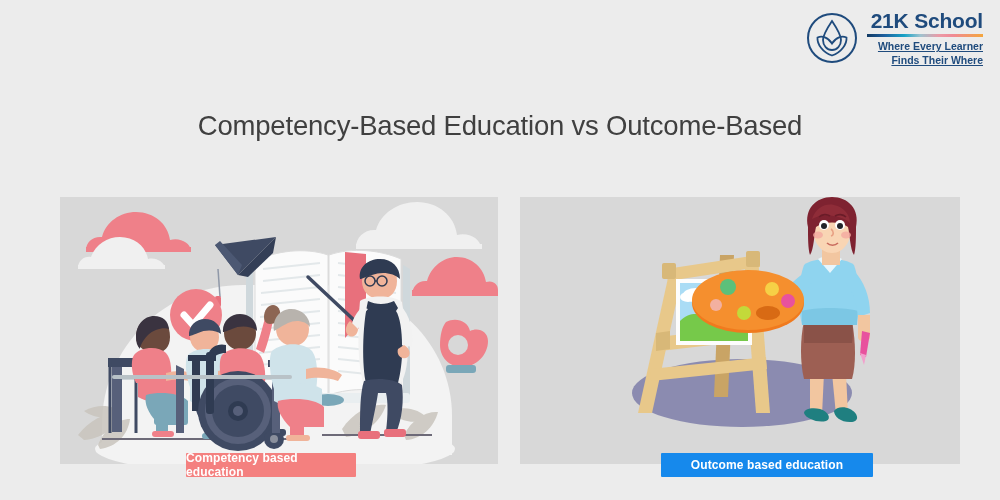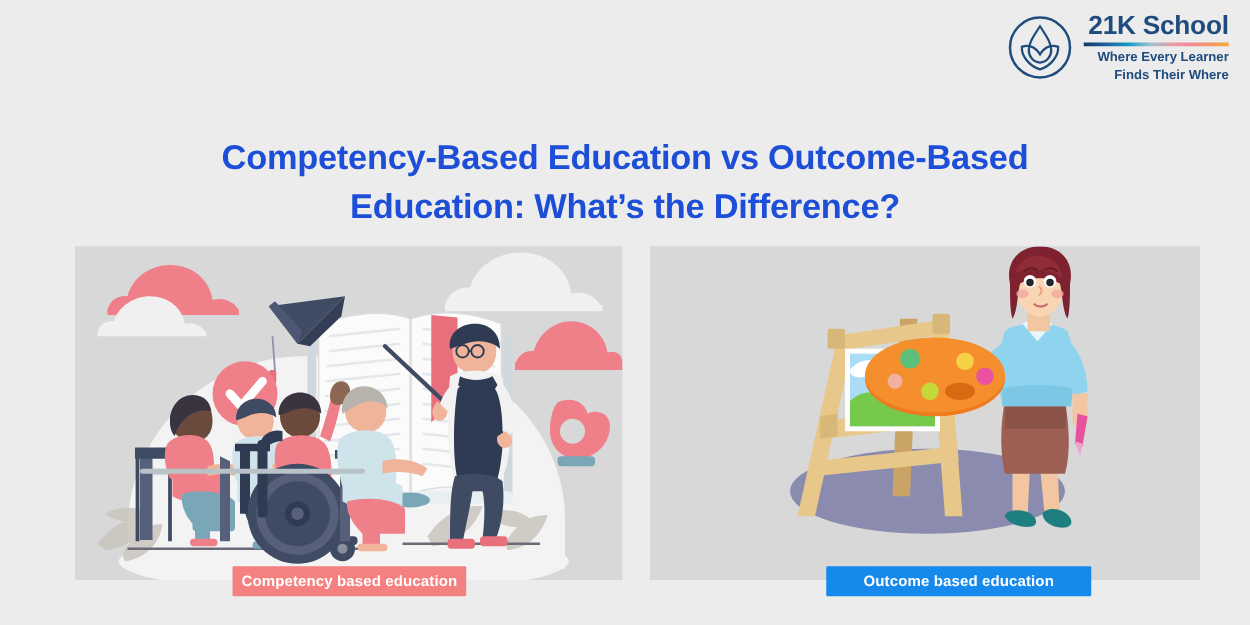--- a/index.html
+++ b/index.html
@@ -13,35 +13,35 @@
   .stage{position:absolute;inset:0;}
 
   
   .logo{position:absolute;left:806px;top:9px;width:186px;height:58px;display:flex;align-items:center;gap:9px;}
   .logo-mark{width:52px;height:52px;flex:0 0 52px;}
   .logo-text{display:flex;flex-direction:column;justify-content:center;padding-top:1px;text-align:right;}
   .logo-name{font-size:21px;font-weight:bold;color:#1f4b7d;letter-spacing:-.2px;line-height:1;}
   .logo-rule{height:3px;width:116px;margin:3px 0 3px 0;
     background:linear-gradient(to right,#123a63 0%,#1e5f9e 16%,#1fa7c4 33%,#7fb6c9 46%,#e89aa6 62%,#ef7f8e 74%,#f0a martial 0%,#f3a43c 100%);
     background:linear-gradient(to right,#123a63 0%,#1e5f9e 15%,#17a2c6 32%,#9dc2cf 46%,#eb9aa6 62%,#f08a95 74%,#f4a63d 100%);}
-  .logo-tag{font-size:10.5px;color:#1f4b7d;line-height:1.25;font-weight:600;}
+  .logo-tag{font-size:10.5px;color:#1f4b7d;line-height:1.25;font-weight:600;text-decoration:underline;}
 
   
   .title{position:absolute;left:100px;top:88px;width:800px;text-align:center;
-    font-size:27.5px;font-weight:bold;color:#1d4ed8;line-height:1.42;letter-spacing:-.2px;}
+    font-size:27.5px;font-weight:normal;color:#404040;line-height:1.42;letter-spacing:-.2px;}
 
   
   .panel{position:absolute;top:197px;height:267px;background:#d8d8d8;overflow:hidden;}
   .panel-left{left:60px;width:438px;}
   .panel-right{left:520px;width:440px;}
 
   .badge{position:absolute;top:453px;height:24px;border-radius:1px;
     display:flex;align-items:center;justify-content:center;
     font-size:12px;font-weight:600;color:#ffffff;letter-spacing:.1px;}
-  .badge-left{left:186px;width:187px;background:#f4807f;}
+  .badge-left{left:186px;width:170px;background:#f4807f;}
   .badge-right{left:661px;width:212px;background:#1689ec;}
 
   
   .illus{position:absolute;inset:0;}
   svg{display:block;}
 </style>
 </head>
 <body>
 
 <div class="stage">
@@ -57,21 +57,20 @@
     <span class="logo-text">
       <span class="logo-name">21K School</span>
       <span class="logo-rule"></span>
       <span class="logo-tag">Where Every Learner</span>
       <span class="logo-tag">Finds Their Where</span>
     </span>
   </div>
 
   <h1 class="title">
     <span>Competency-Based Education vs Outcome-Based</span><br>
-    <span>Education: What’s the Difference?</span>
   </h1>
 
   <div class="panel panel-left">
     <div class="illus">
       <svg viewBox="0 0 438 267" width="438" height="267">
 
         <path d="M42 258 L42 228 C42 150 105 88 183 88 L260 88 C332 88 392 147 392 219 L392 258 Z" fill="#f3f3f3"></path>
         <ellipse cx="215" cy="252" rx="180" ry="26" fill="#f3f3f3"></ellipse>
 
         <g>

